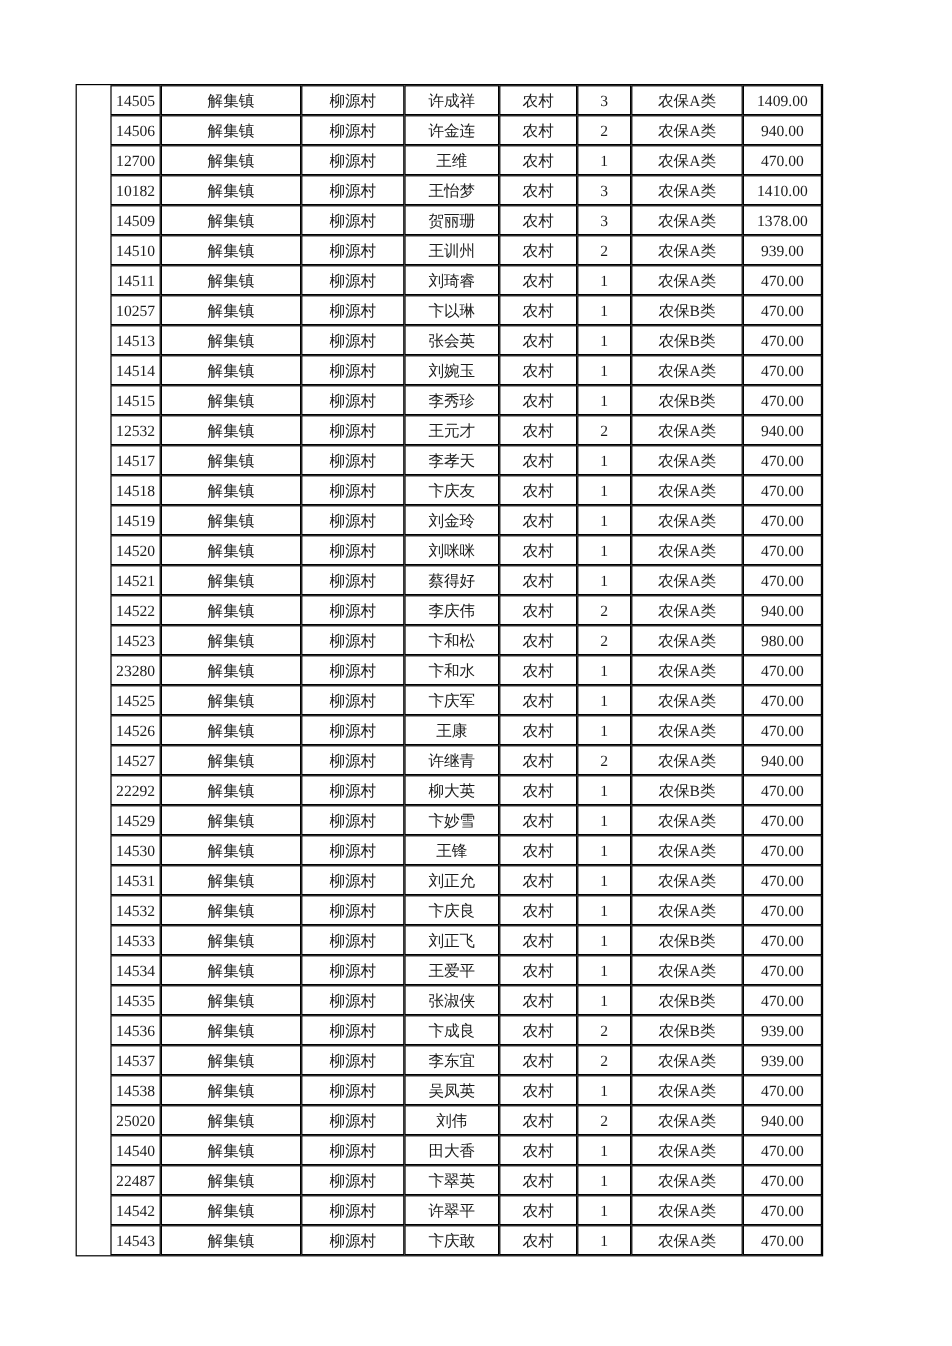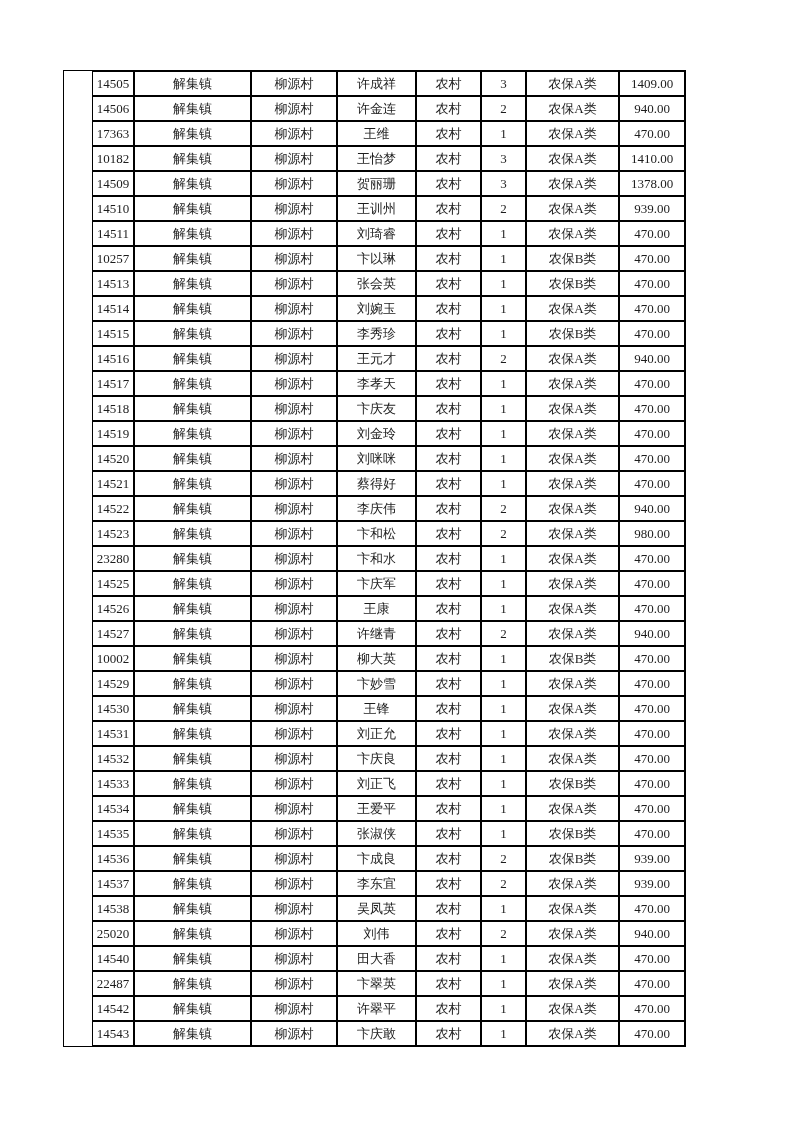--- a/index.html
+++ b/index.html
@@ -60,21 +60,21 @@
         <div class="tcell">14506</div>
         <div class="tcell">解集镇</div>
         <div class="tcell">柳源村</div>
         <div class="tcell">许金连</div>
         <div class="tcell">农村</div>
         <div class="tcell">2</div>
         <div class="tcell">农保A类</div>
         <div class="tcell">940.00</div>
       </div>
       <div class="trow">
-        <div class="tcell">17363</div>
+        <div class="tcell">12700</div>
         <div class="tcell">解集镇</div>
         <div class="tcell">柳源村</div>
         <div class="tcell">王维</div>
         <div class="tcell">农村</div>
         <div class="tcell">1</div>
         <div class="tcell">农保A类</div>
         <div class="tcell">470.00</div>
       </div>
       <div class="trow">
         <div class="tcell">10182</div>
@@ -150,21 +150,21 @@
         <div class="tcell">14515</div>
         <div class="tcell">解集镇</div>
         <div class="tcell">柳源村</div>
         <div class="tcell">李秀珍</div>
         <div class="tcell">农村</div>
         <div class="tcell">1</div>
         <div class="tcell">农保B类</div>
         <div class="tcell">470.00</div>
       </div>
       <div class="trow">
-        <div class="tcell">14516</div>
+        <div class="tcell">12532</div>
         <div class="tcell">解集镇</div>
         <div class="tcell">柳源村</div>
         <div class="tcell">王元才</div>
         <div class="tcell">农村</div>
         <div class="tcell">2</div>
         <div class="tcell">农保A类</div>
         <div class="tcell">940.00</div>
       </div>
       <div class="trow">
         <div class="tcell">14517</div>
@@ -270,21 +270,21 @@
         <div class="tcell">14527</div>
         <div class="tcell">解集镇</div>
         <div class="tcell">柳源村</div>
         <div class="tcell">许继青</div>
         <div class="tcell">农村</div>
         <div class="tcell">2</div>
         <div class="tcell">农保A类</div>
         <div class="tcell">940.00</div>
       </div>
       <div class="trow">
-        <div class="tcell">10002</div>
+        <div class="tcell">22292</div>
         <div class="tcell">解集镇</div>
         <div class="tcell">柳源村</div>
         <div class="tcell">柳大英</div>
         <div class="tcell">农村</div>
         <div class="tcell">1</div>
         <div class="tcell">农保B类</div>
         <div class="tcell">470.00</div>
       </div>
       <div class="trow">
         <div class="tcell">14529</div>

